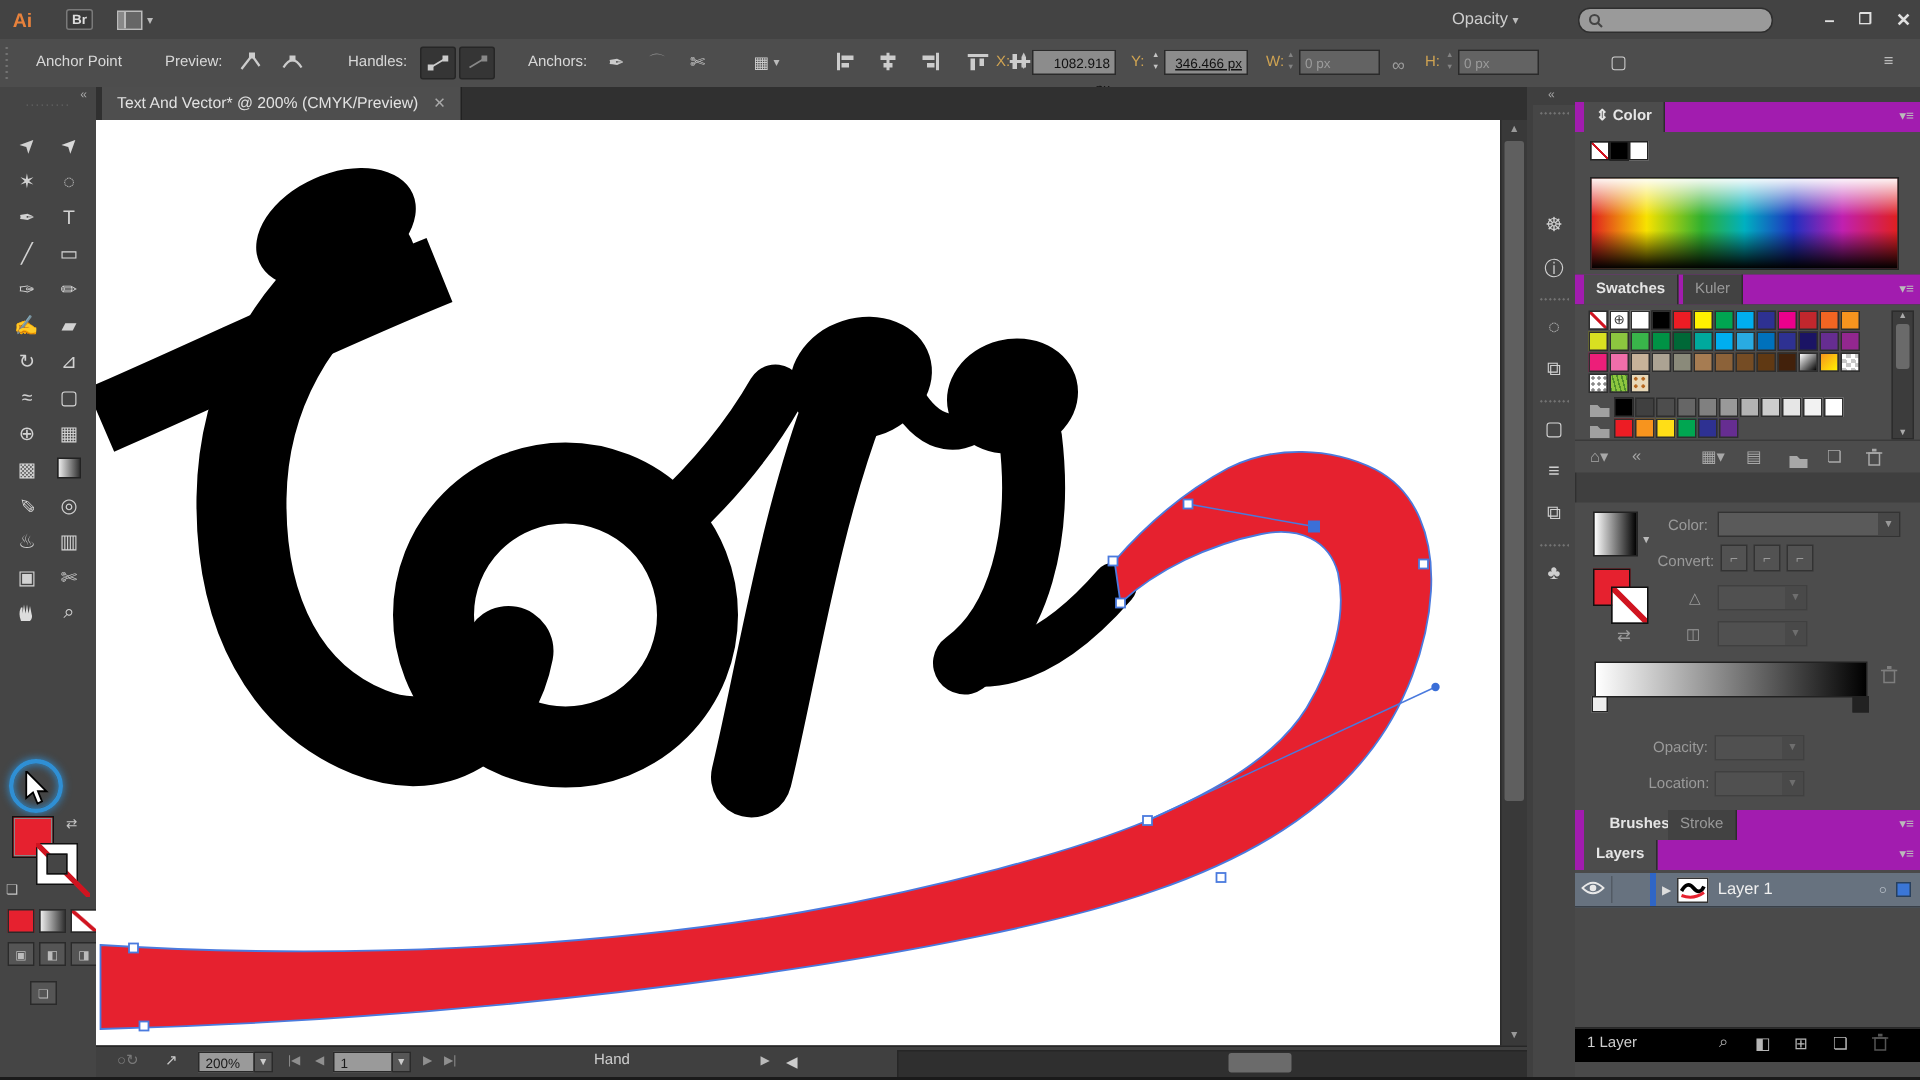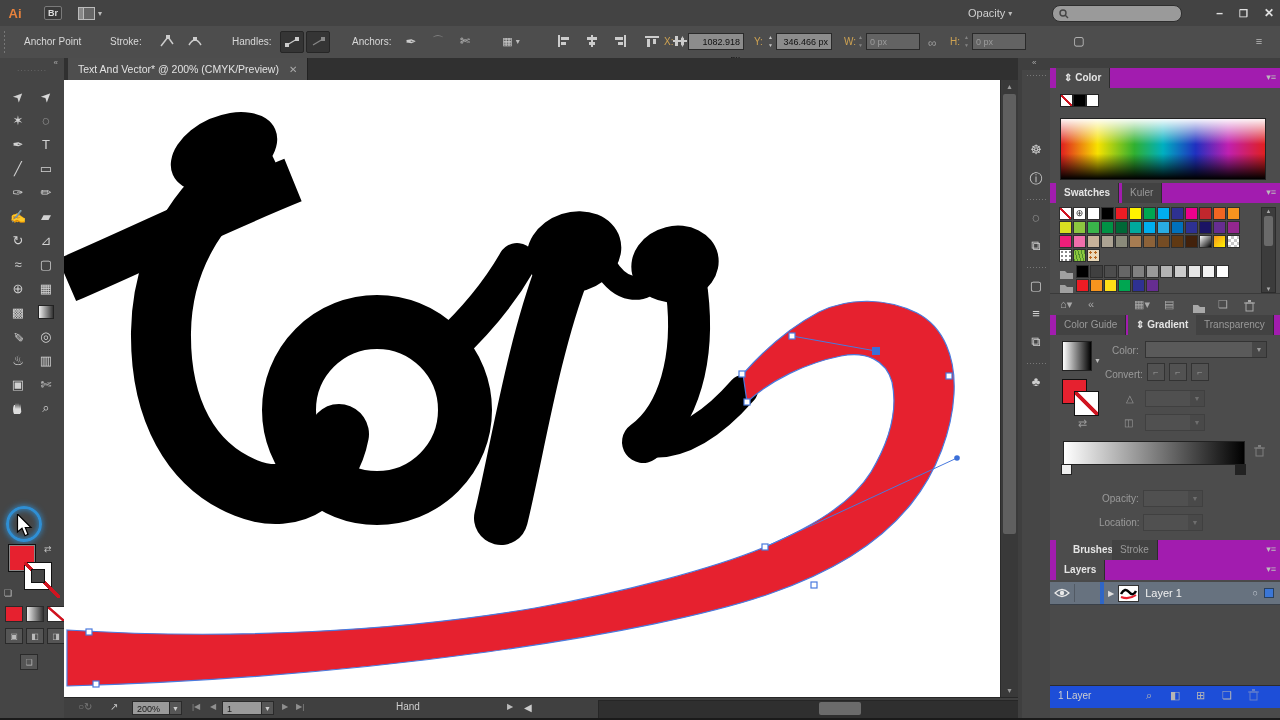--- a/index.html
+++ b/index.html
@@ -104,21 +104,21 @@
   #grad-slider{position:absolute;left:13px;top:106px;width:180px;height:22px;background:linear-gradient(to right,#fff,#000);border:1px solid #222;}
   .grad-stop{position:absolute;top:129px;width:9px;height:9px;border:1px solid #222;}
   
   #layer-row{position:absolute;left:0;top:2px;width:230px;height:22px;background:#67727f;border-bottom:1px solid #394049;display:flex;align-items:center;}
   #layer-row .cellA{width:24px;text-align:center;border-right:1px solid #525a64;}
   #layer-blue{width:4px;height:22px;background:#2f66c6;margin-right:4px;}
   #layer-thumb{width:19px;height:15px;background:#fff;border:1px solid #333;margin:0 6px 0 4px;}
   #layer-name{font-size:11px;color:#f0f0f0;flex:1;}
   #layer-target{font-size:9px;color:#c5ccd4;margin-right:6px;}
   #layer-sel{width:8px;height:8px;background:#3b76d6;margin-right:6px;border:1px solid #28405e;}
-  #layers-bottom{position:absolute;left:0;top:105px;width:230px;height:22px;background:#1d4ed8;border-top:1px solid #2c2c2c;}
+  #layers-bottom{position:absolute;left:0;top:105px;width:230px;height:22px;background:#000000;border-top:1px solid #2c2c2c;}
   #layers-bottom .cnt{position:absolute;left:8px;top:4px;font-size:10px;color:#cfcfcf;}
   .lb-ico{position:absolute;top:3px;color:#b5b5b5;font-size:11px;}
   .dim{opacity:.45;}
 </style>
 </head>
 <body>
 
 <div id="app" class="ni">
 
   <div id="menubar">
@@ -139,21 +139,21 @@
     <span id="winbtns">
       <span>–</span>
       <span style="font-size:10px;">❐</span>
       <span>✕</span>
     </span>
   </div>
 
   <div id="controlbar">
     <div class="vgrip" style="top:4px;"></div>
     <span class="cb-label" style="left:24px;">Anchor Point</span>
-    <span class="cb-label" style="left:110px;">Stroke:</span>
+    <span class="cb-label" style="left:110px;">Preview:</span>
     <span class="cb-btn" style="left:156px;">
         <svg width="16" height="14" viewBox="0 0 16 14">
           <path d="M2,12 L9,3 L14,10" fill="none" stroke="#ccc" stroke-width="1.5"></path>
           <rect x="7" y="1" width="4" height="4" fill="#ccc"></rect>
         </svg>
       </span>
     <span class="cb-btn" style="left:184px;">
         <svg width="16" height="14" viewBox="0 0 16 14">
           <path d="M2,11 Q8,1 14,11" fill="none" stroke="#ccc" stroke-width="1.5"></path>
           <rect x="6" y="3" width="4" height="4" fill="#ccc"></rect>
@@ -219,21 +219,21 @@
           <rect x="2" y="1" width="3" height="8" fill="#ccc"></rect>
           <rect x="8" y="4" width="3" height="5" fill="#ccc"></rect>
         </svg>
       </span>
 
     <span class="cb-label cb-orange" style="left:668px;left:664px;">X:</span>
     <span class="stepper" style="left:678px;">▲<br>▼</span>
     <span class="cb-field" style="left:688px;width:56px;text-align:right;">1082.918 px</span>
     <span class="cb-label cb-orange" style="left:754px;">Y:</span>
     <span class="stepper" style="left:766px;">▲<br>▼</span>
-    <span class="cb-field" style="left:776px;width:56px;text-align:right;">346.466 px</span>
+    <span class="cb-field" style="left:776px;width:56px;text-align:right;text-decoration:underline;">346.466 px</span>
     <span class="cb-label cb-orange" style="left:844px;">W:</span>
     <span class="stepper dim" style="left:856px;">▲<br>▼</span>
     <span class="cb-field dis" style="left:866px;width:54px;">0 px</span>
     <span class="cb-label cb-dim" style="left:928px;font-size:12px;">∞</span>
     <span class="cb-label cb-orange" style="left:950px;">H:</span>
     <span class="stepper dim" style="left:962px;">▲<br>▼</span>
     <span class="cb-field dis" style="left:972px;width:54px;">0 px</span>
     <span class="cb-btn" style="left:1068px;font-size:12px;color:#ccc;">▢</span>
     <span class="cb-btn" style="left:1248px;font-size:11px;color:#bbb;">≡</span>
   </div>
@@ -490,25 +490,20 @@
               </svg></span>
           <span class="panel-ico abs" style="left:168px;top:4px;">❏</span>
           <span class="abs" style="left:194px;top:4px;"><svg width="11" height="12">
                 <rect x="2" y="3" width="7" height="8" fill="none" stroke="#a8a8a8"></rect>
                 <line x1="0" y1="3" x2="11" y2="3" stroke="#a8a8a8"></line>
                 <rect x="4" y="0" width="3" height="2" fill="#a8a8a8"></rect>
               </svg></span>
         </div>
       </div>
 
-      <div class="tabstrip" style="top:257px;">
-        <span class="ptab inactive" style="left:6px;">Color Guide</span>
-        <span class="ptab" style="left:78px;"><span>⇕</span> <span>Gradient</span></span>
-        <span class="ptab inactive" style="left:146px;">Transparency</span>
-      </div>
       <div class="pbody" style="top:277px;height:205px;">
         <div id="grad-thumb"></div>
         <span class="abs" style="left:44px;top:22px;font-size:7px;color:#bbb;">▼</span>
         <div id="grad-fill"></div>
         <div id="grad-stroke"></div>
         <span class="g-label" style="left:62px;top:10px;">Color:</span>
         <div class="g-dd" style="left:95px;top:6px;width:122px;">
             <span class="car">▼</span>
           </div>
         <span class="g-label" style="left:55px;top:34px;">Convert:</span>

